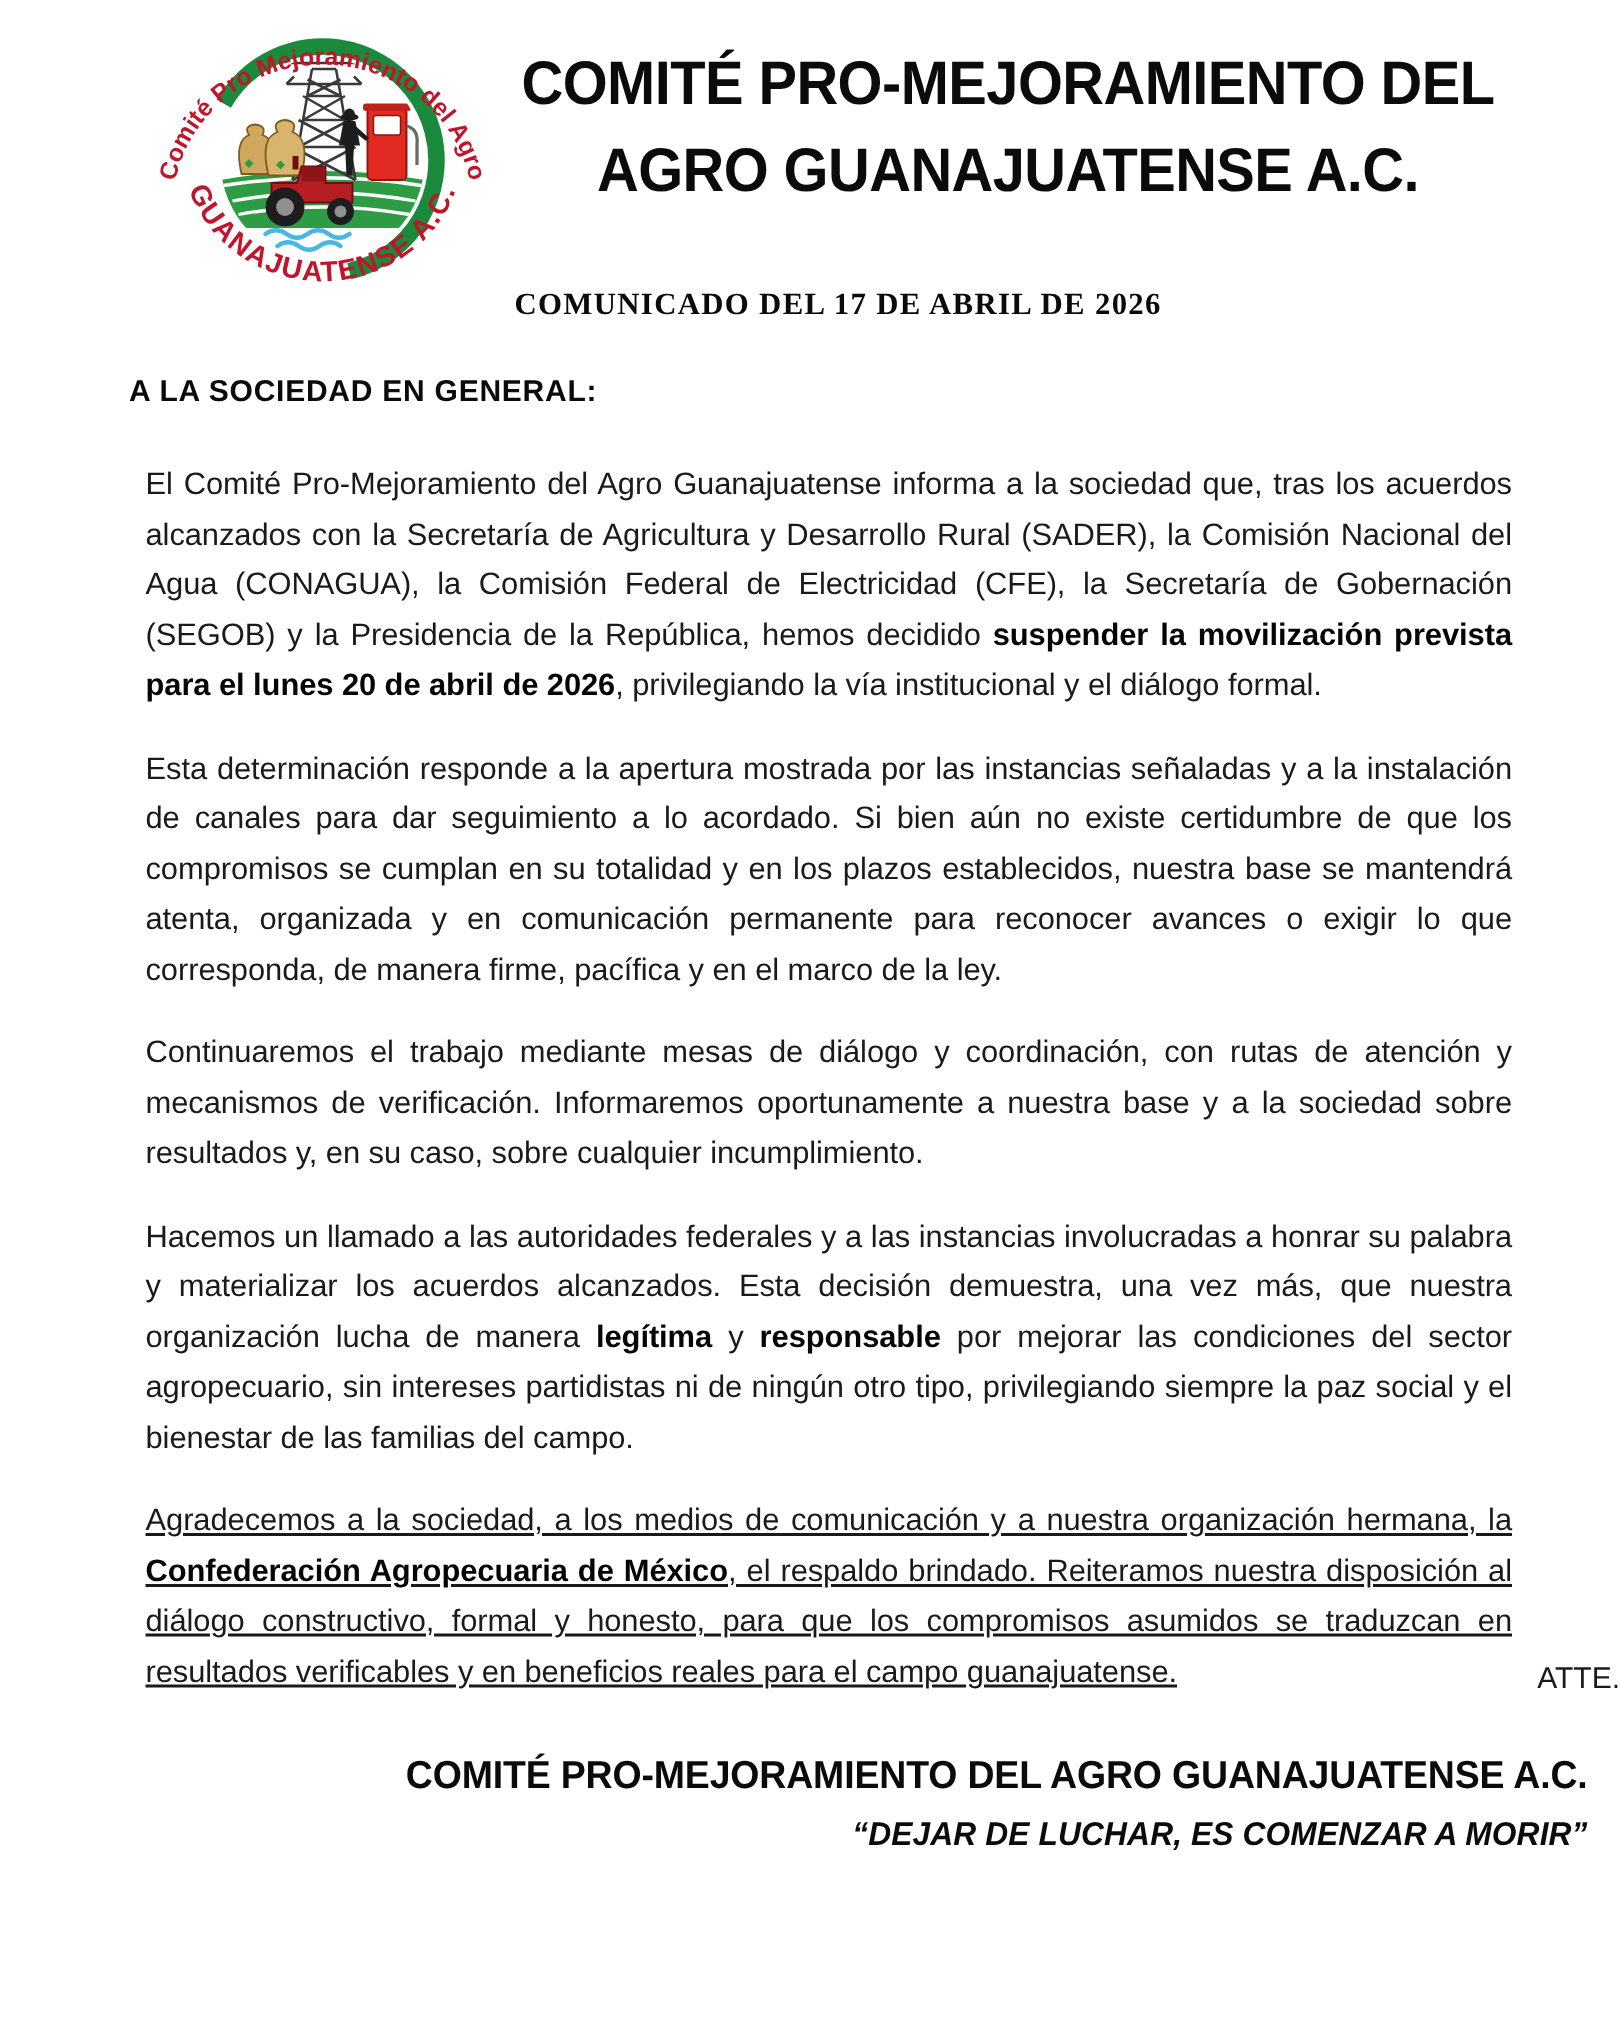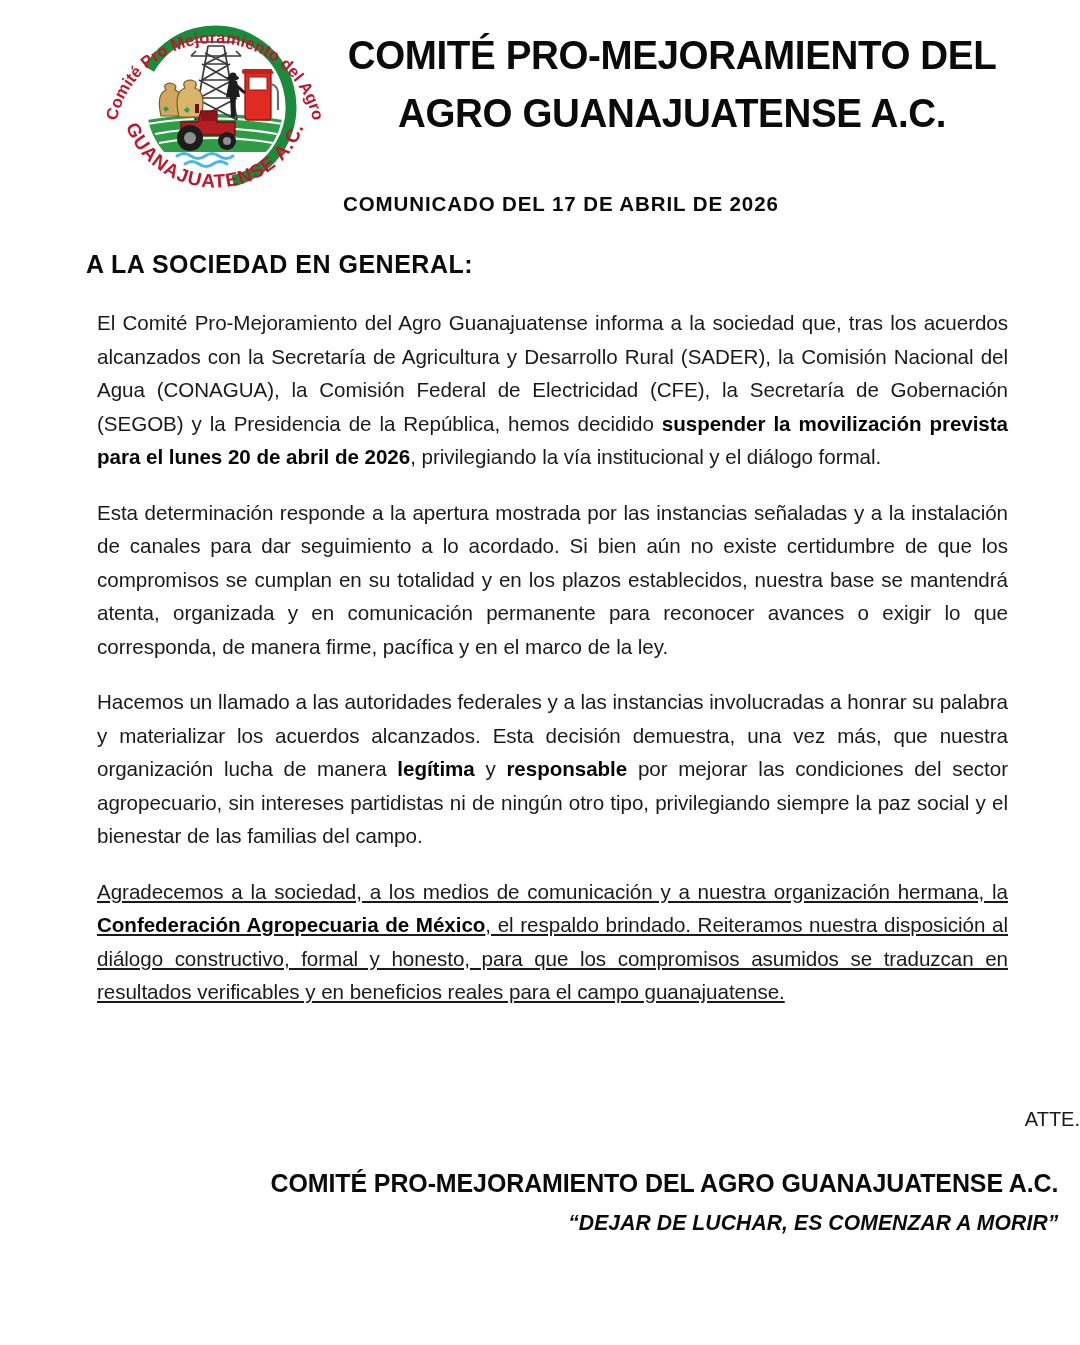--- a/index.html
+++ b/index.html
@@ -49,34 +49,34 @@
     transform: scaleX(0.94);
     transform-origin: center top;
   }
   .org-title .line { display: block; white-space: nowrap; }
 
   
   .comunicado {
     position: absolute;
     left: 343px;
     top: 192px;
-    font-family: Liberation Sans, sans-serif;
+    font-family: Liberation Serif, serif;
     font-weight: bold;
     font-size: 20.5px;
     letter-spacing: 0.9px;
     color: #0b0b0b;
   }
 
   .salutation {
     position: absolute;
     left: 86px;
     top: 250px;
     font-family: "Liberation Sans", sans-serif;
     font-weight: bold;
-    font-size: 25px;
+    font-size: 20px;
     letter-spacing: 0.5px;
     color: #0b0b0b;
   }
 
   
   .body-copy {
     position: absolute;
     left: 97px;
     top: 306px;
     width: 911px;
@@ -221,20 +221,21 @@
     <span class="line">AGRO GUANAJUATENSE A.C.</span>
   </div>
 </div>
 
 <div class="comunicado">COMUNICADO DEL 17 DE ABRIL DE 2026</div>
 <div class="salutation">A LA SOCIEDAD EN GENERAL:</div>
 
 <div class="body-copy" id="body-copy">
     <p class="para"><span>El Comité Pro-Mejoramiento del Agro Guanajuatense informa a la sociedad que, tras los acuerdos alcanzados con la Secretaría de Agricultura y Desarrollo Rural (SADER), la Comisión Nacional del Agua (CONAGUA), la Comisión Federal de Electricidad (CFE), la Secretaría de Gobernación (SEGOB) y la Presidencia de la República, hemos decidido </span><b>suspender la movilización prevista para el lunes 20 de abril de 2026</b><span>, privilegiando la vía institucional y el diálogo formal.</span></p>
     <p class="para"><span>Esta determinación responde a la apertura mostrada por las instancias señaladas y a la instalación de canales para dar seguimiento a lo acordado. Si bien aún no existe certidumbre de que los compromisos se cumplan en su totalidad y en los plazos establecidos, nuestra base se mantendrá atenta, organizada y en comunicación permanente para reconocer avances o exigir lo que corresponda, de manera firme, pacífica y en el marco de la ley.</span></p>
+    <p class="para"><span>Continuaremos el trabajo mediante mesas de diálogo y coordinación, con rutas de atención y mecanismos de verificación. Informaremos oportunamente a nuestra base y a la sociedad sobre resultados y, en su caso, sobre cualquier incumplimiento.</span></p>
     <p class="para"><span>Hacemos un llamado a las autoridades federales y a las instancias involucradas a honrar su palabra y materializar los acuerdos alcanzados. Esta decisión demuestra, una vez más, que nuestra organización lucha de manera </span><b>legítima</b><span> y </span><b>responsable</b><span> por mejorar las condiciones del sector agropecuario, sin intereses partidistas ni de ningún otro tipo, privilegiando siempre la paz social y el bienestar de las familias del campo.</span></p>
     <p class="para"><span>Agradecemos a la sociedad, a los medios de comunicación y a nuestra organización hermana, la </span><b>Confederación Agropecuaria de México</b><span>, el respaldo brindado. Reiteramos nuestra disposición al diálogo constructivo, formal y honesto, para que los compromisos asumidos se traduzcan en resultados verificables y en beneficios reales para el campo guanajuatense.</span></p>
   </div>
 
 <div class="sign-block">
   <div class="atte">ATTE.</div>
   <div class="sign-name">COMITÉ PRO-MEJORAMIENTO DEL AGRO GUANAJUATENSE A.C.</div>
   <div class="sign-motto">“DEJAR DE LUCHAR, ES COMENZAR A MORIR”</div>
 </div>
 

